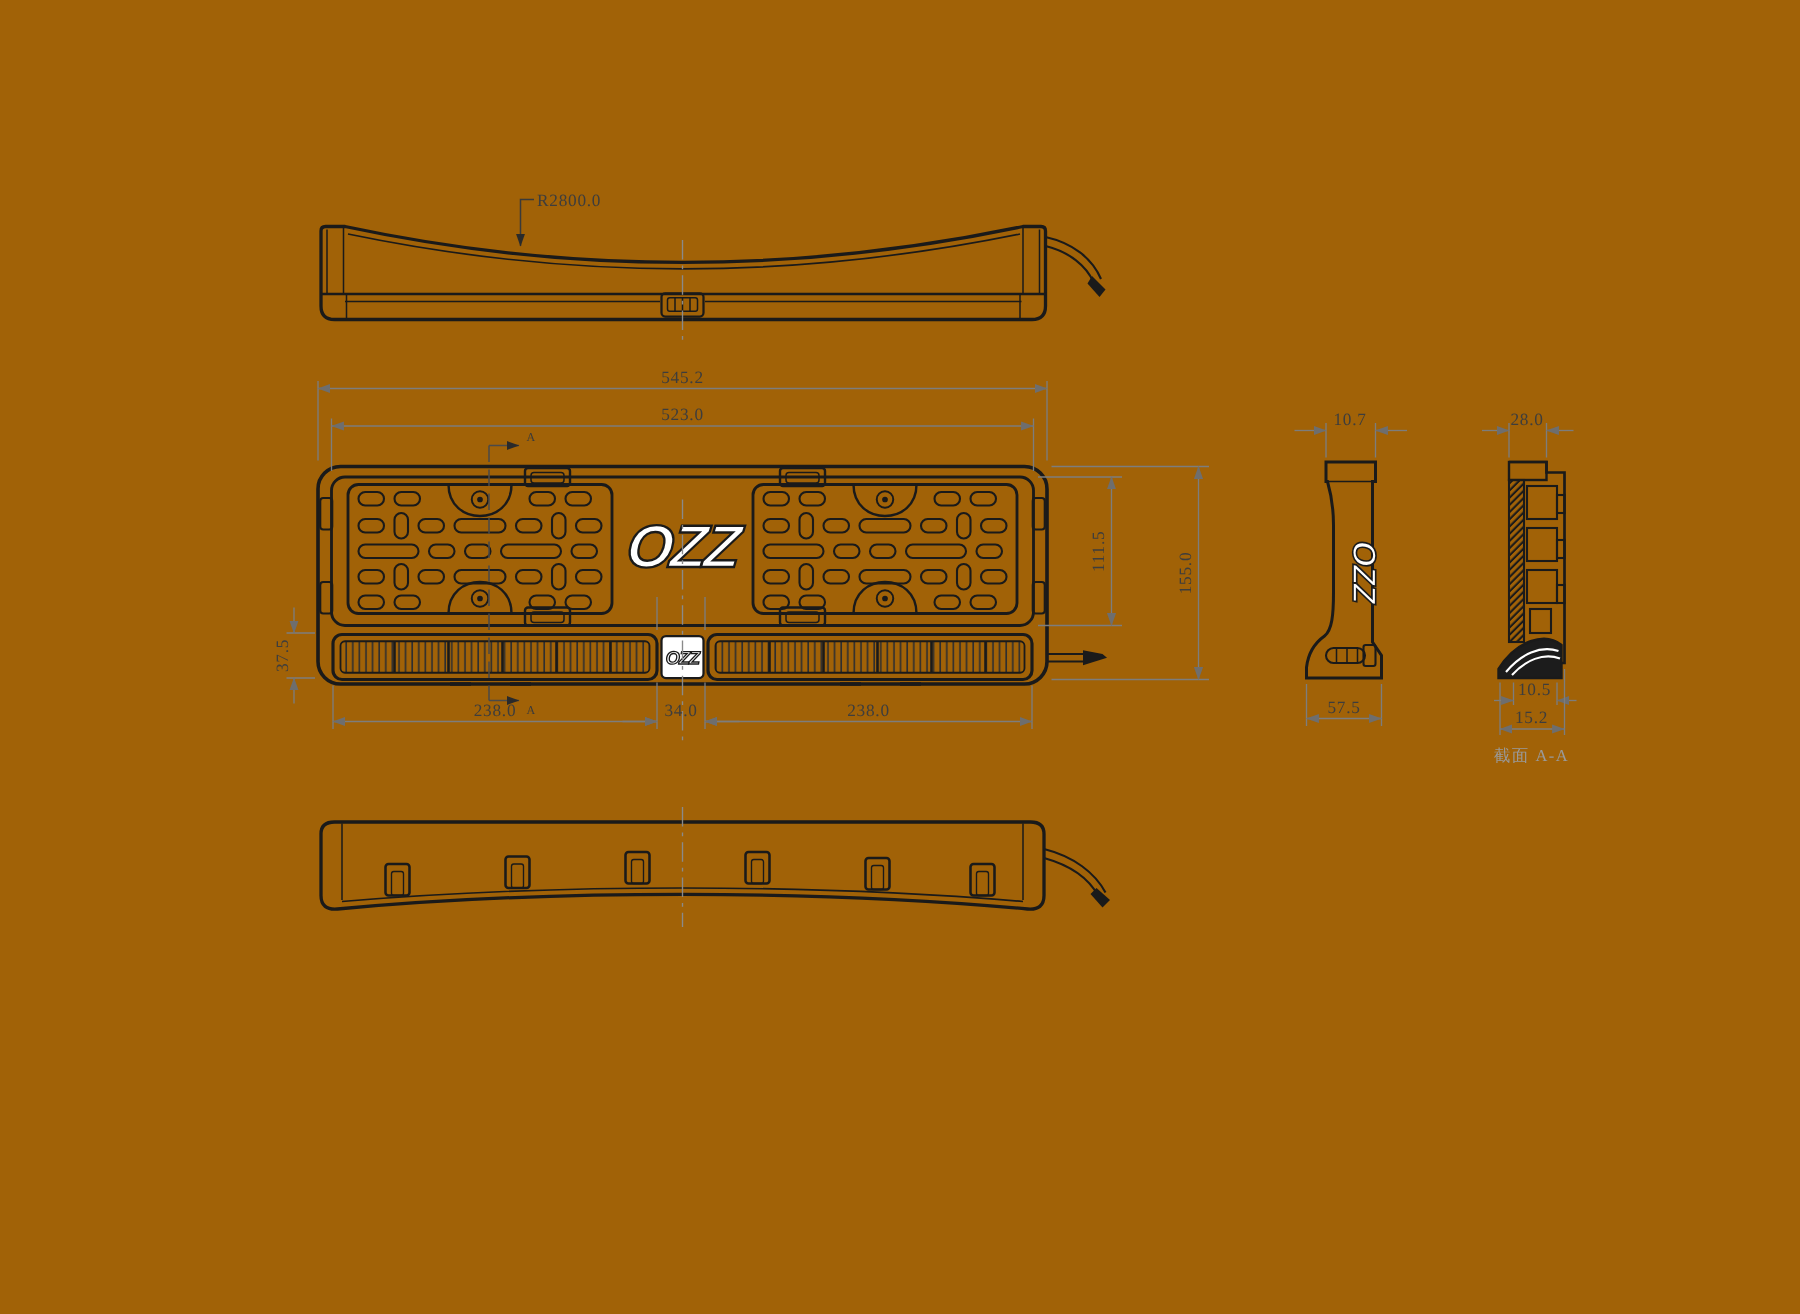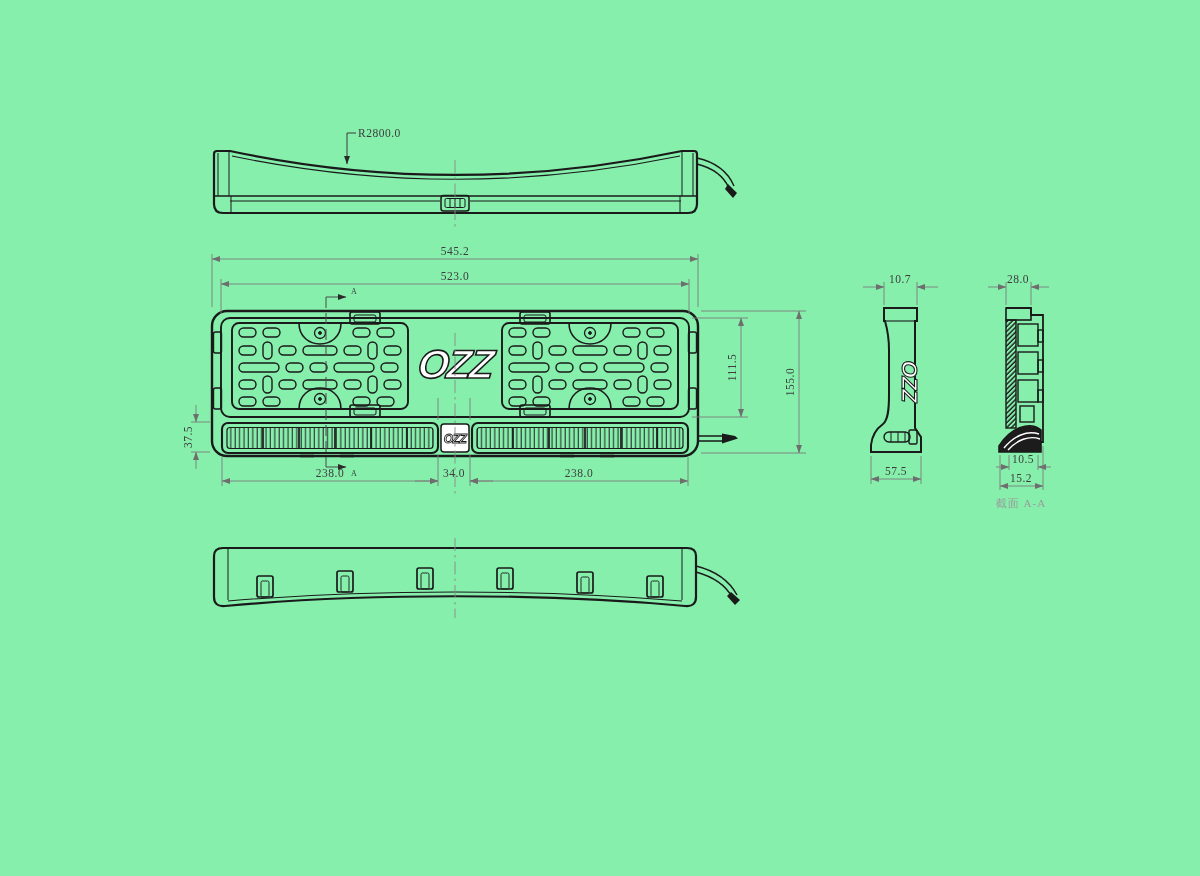--- a/index.html
+++ b/index.html
@@ -1,16 +1,16 @@
 <!DOCTYPE html>
 <html><head>
 <meta charset="utf-8">
 <style>
   html,body{margin:0;padding:0;background:#ffffff;}
-  .canvas{position:relative;width:1200px;height:876px;background:#86efac;overflow:hidden;
+  .canvas{position:relative;width:1200px;height:876px;background:#a16207;overflow:hidden;
           font-family:"Liberation Serif", serif;}
   svg{position:absolute;left:0;top:0;}
   .dimtxt{font-family:"Liberation Serif", serif;font-size:11.5px;fill:#3d3d3d;letter-spacing:.5px;}
   .secmark{font-family:"Liberation Serif", serif;font-size:8px;fill:#3a3a3a;}
   .seclabel{font-family:"Liberation Serif", serif;font-size:11px;fill:#9a9a9a;letter-spacing:1px;}
   .logo{font-family:"Liberation Sans", sans-serif;font-weight:bold;font-style:italic;}
 </style>
 </head>
 <body>
 

